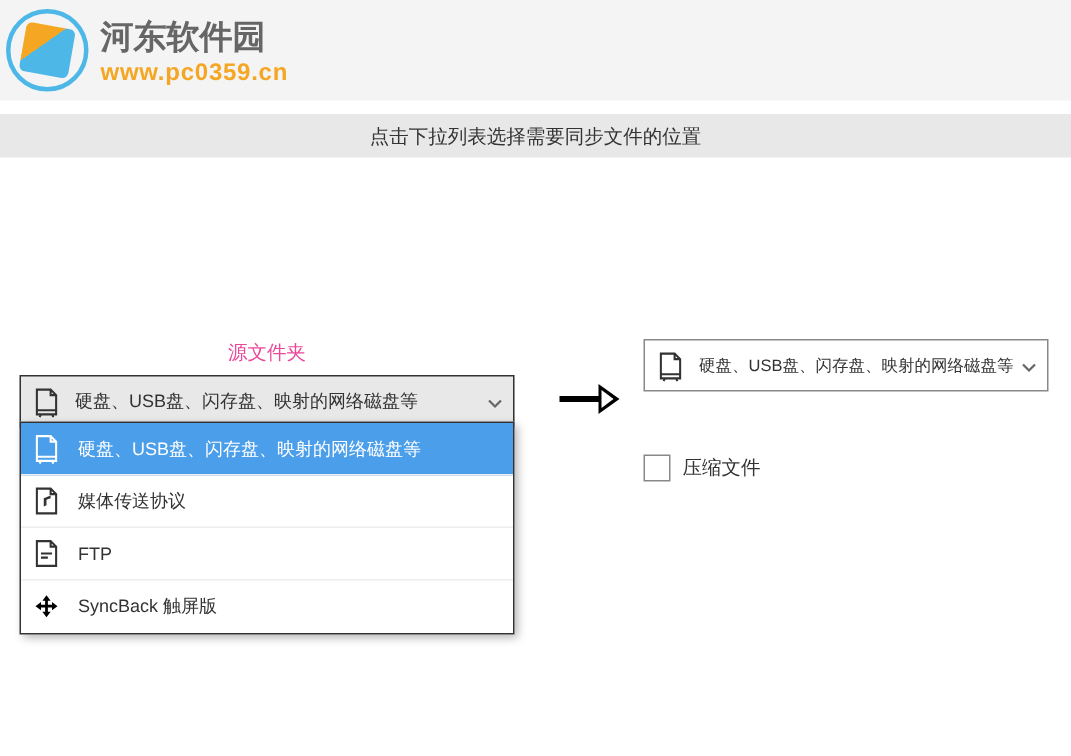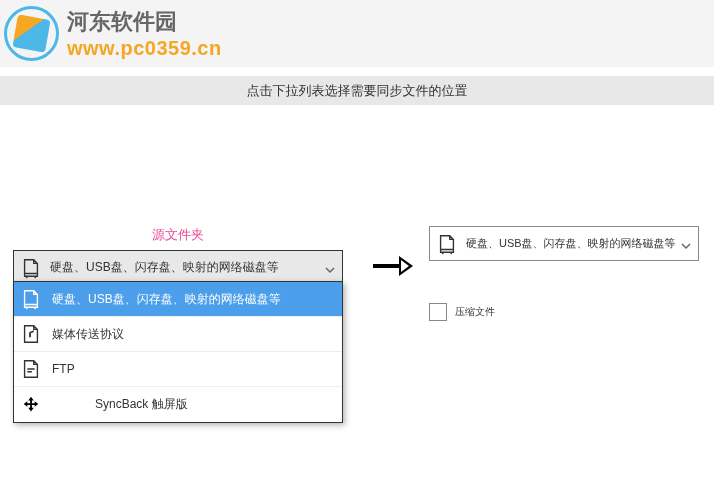--- a/index.html
+++ b/index.html
@@ -51,21 +51,21 @@
     .brand-text {
       display: flex;
       flex-direction: column;
     }
     .brand-cn {
       font-size: 22px;
       font-weight: bold;
       color: #666;
     }
     .brand-url {
-      font-size: 20px;
+      font-size: 16px;
       color: #f5a623;
       font-weight: bold;
       letter-spacing: 0.5px;
     }
     .instruction-bar {
       position: absolute;
       top: 76px;
       left: 0;
       width: 100%;
       height: 29px;
@@ -130,21 +130,20 @@
       display: flex;
       align-items: center;
       padding: 0 6px;
       cursor: pointer;
       font-size: 12px;
       color: #333;
       border-bottom: 1px solid #eee;
     }
     .dropdown-item:last-child {
       border-bottom: none;
-      gap: 43px;
     }
     .dropdown-item.selected {
       background: #4a9eea;
       color: #fff;
     }
     .dropdown-item-icon {
       width: 22px;
       height: 22px;
       margin-right: 10px;
       flex-shrink: 0;
@@ -183,21 +182,21 @@
       gap: 8px;
     }
     .checkbox {
       width: 18px;
       height: 18px;
       border: 1px solid #888;
       background: #fff;
       cursor: pointer;
     }
     .checkbox-label {
-      font-size: 10px;
+      font-size: 13px;
       color: #333;
     }
   </style>
 </head>
 <body>
 
 <div class="watermark">
   <div class="logo">
     <div class="logo-circle"></div>
     <div class="logo-inner"></div>

